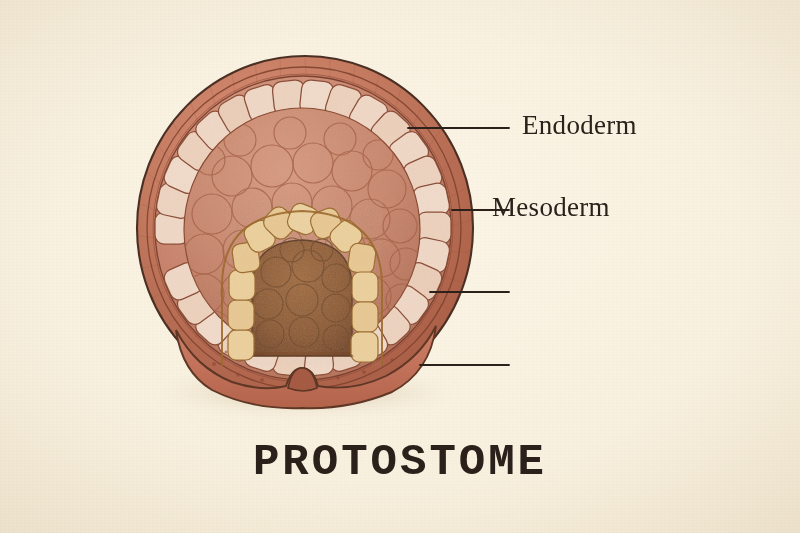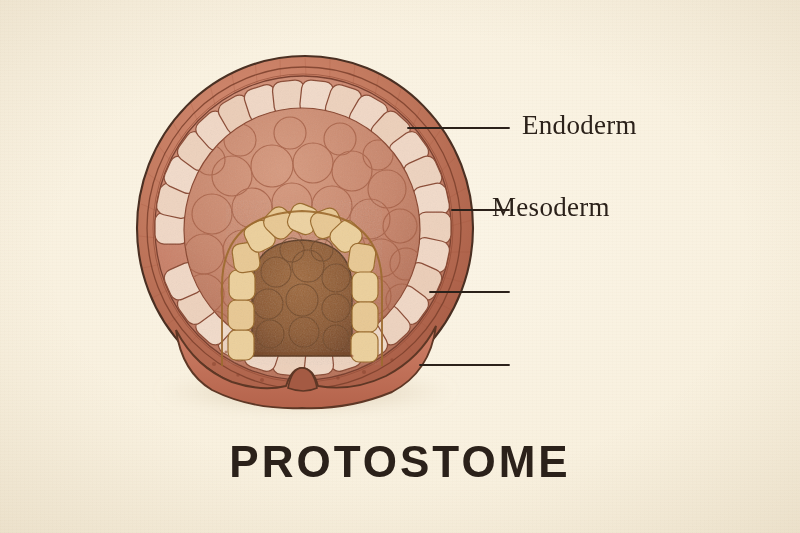--- a/index.html
+++ b/index.html
@@ -42,21 +42,21 @@
     line-height:1;
   }
 
   
   .title{
     position:absolute;
     left:0;right:0;
     top:440px;
     text-align:center;
     color:#2b211a;
-    font-family:Liberation Sans, sans-serif;
+    font-family:Liberation Mono, monospace;
     font-weight:bold;
     font-size:44px;
     letter-spacing:3.0px;
     line-height:1;
   }
 
   svg{display:block;}
 </style>
 </head>
 <body>

